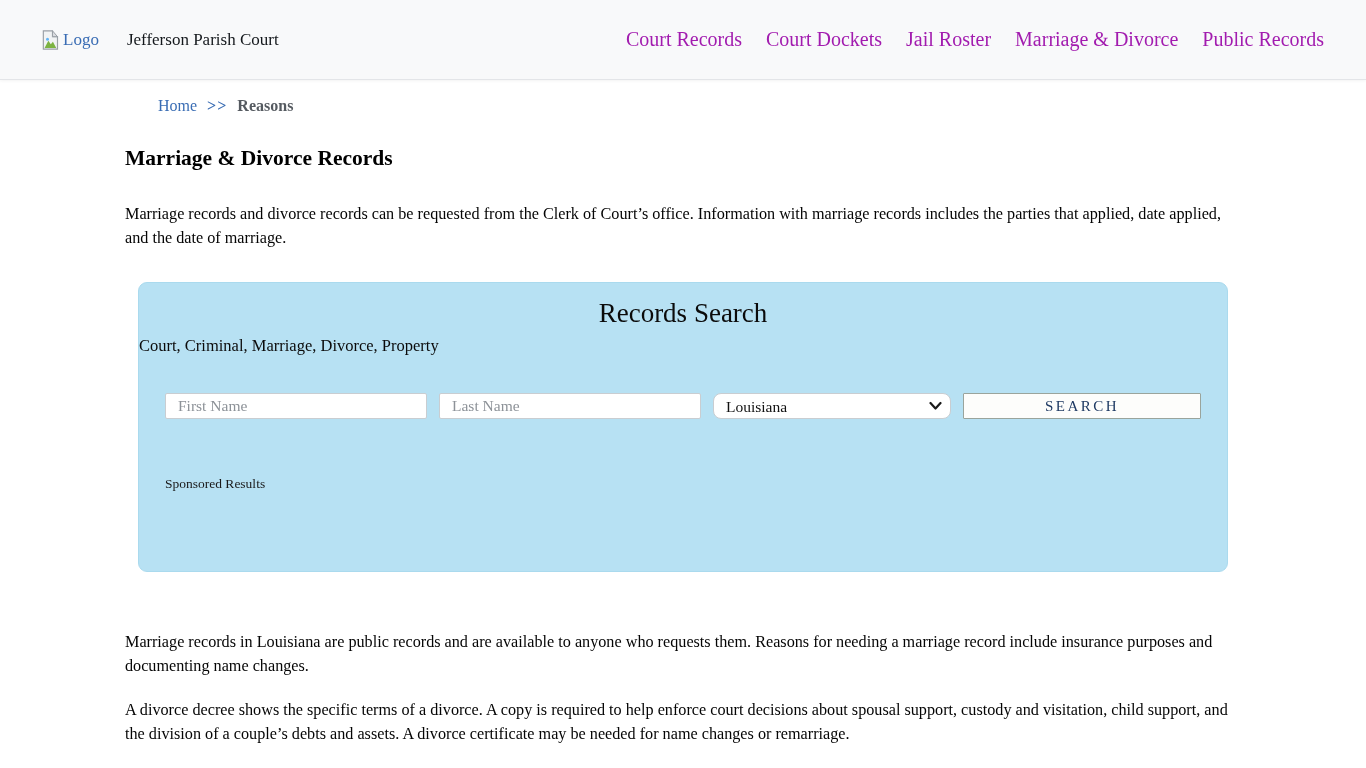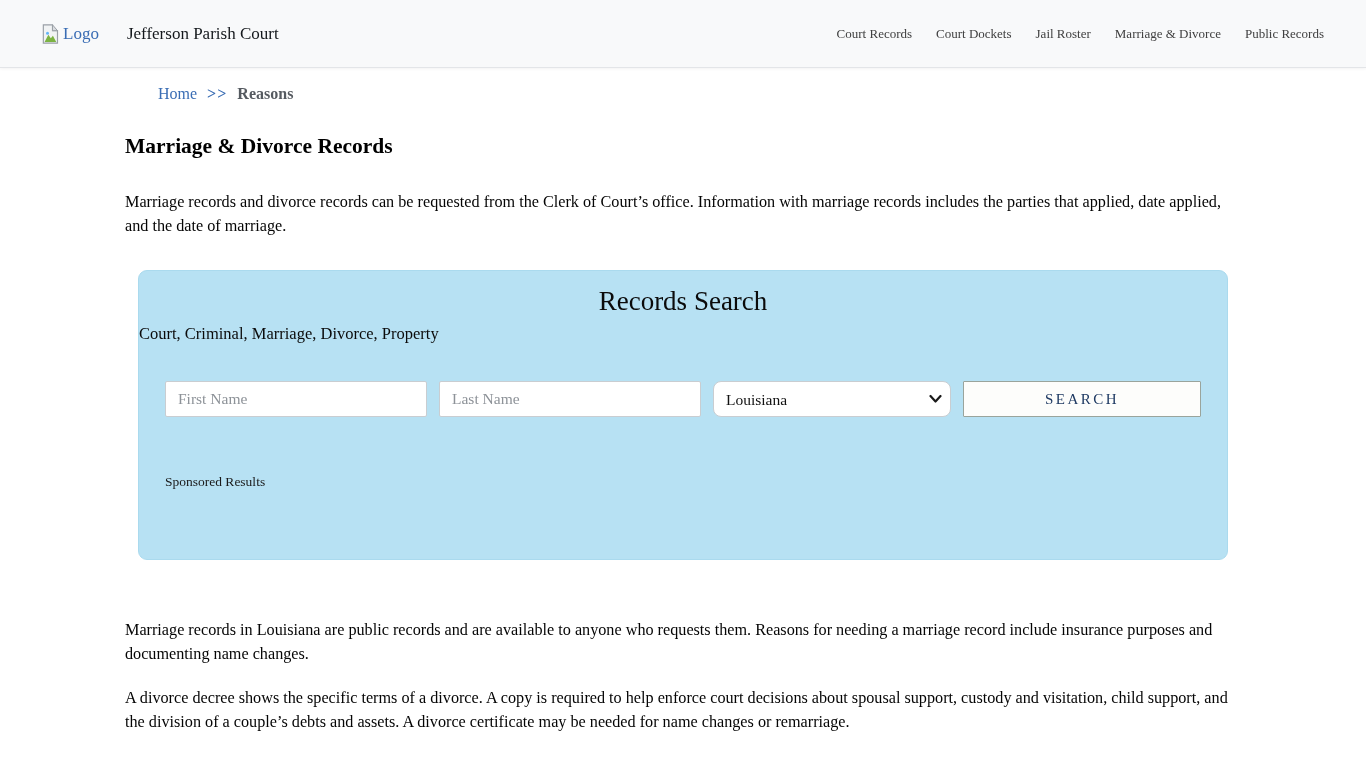--- a/index.html
+++ b/index.html
@@ -6,21 +6,21 @@
   html, body { width: 1366px; height: 768px; }
   body {
     font-family: "Liberation Serif", "DejaVu Serif", serif;
     background: #ffffff;
     color: #111;
     overflow: hidden;
   }
 
   
   .header {
-    height: 68px;
+    height: 80px;
     background: #f8f9fa;
     border-bottom: 1px solid #e3e5e8;
     box-shadow: 0 1px 3px rgba(0,0,0,0.05);
     display: flex;
     align-items: center;
     justify-content: space-between;
     padding: 0 42px 0 40px;
   }
   .brand { display: flex; align-items: center; }
   .logo-wrap {
@@ -28,22 +28,22 @@
     color: #3a6db4;
     font-size: 17px;
     margin-right: 28px;
     cursor: pointer;
   }
   .logo-wrap svg { margin-right: 3px; }
   .site-title { font-size: 17px; color: #14181c; }
   .nav { display: flex; align-items: center; gap: 24px; }
   .nav a {
     text-decoration: none;
-    color: #404040;
-    font-size: 13px;
+    color: #a21caf;
+    font-size: 20px;
     cursor: pointer;
     white-space: nowrap;
   }
 
   
   .container { width: 1116px; margin: 0 auto; }
 
   .breadcrumb {
     margin: 17px 0 0 33px;
     font-size: 16px;
@@ -89,21 +89,21 @@
     text-align: left;
     font-size: 16.5px;
     margin-top: 7px;
     color: #0b0b0b;
   }
   .search-row {
     display: flex;
     gap: 12px;
     margin: 37px 26px 0;
   }
-  .search-row > * { flex: 1 1 0; height: 36px; }
+  .search-row > * { flex: 1 1 0; height: 26px; }
   .text-input {
     background: #fff;
     border: 1px solid #c9cdd1;
     font-family: "Liberation Serif", "DejaVu Serif", serif;
     font-size: 15.5px;
     padding: 0 12px;
     color: #222;
     border-radius: 2px;
     outline: none;
   }

